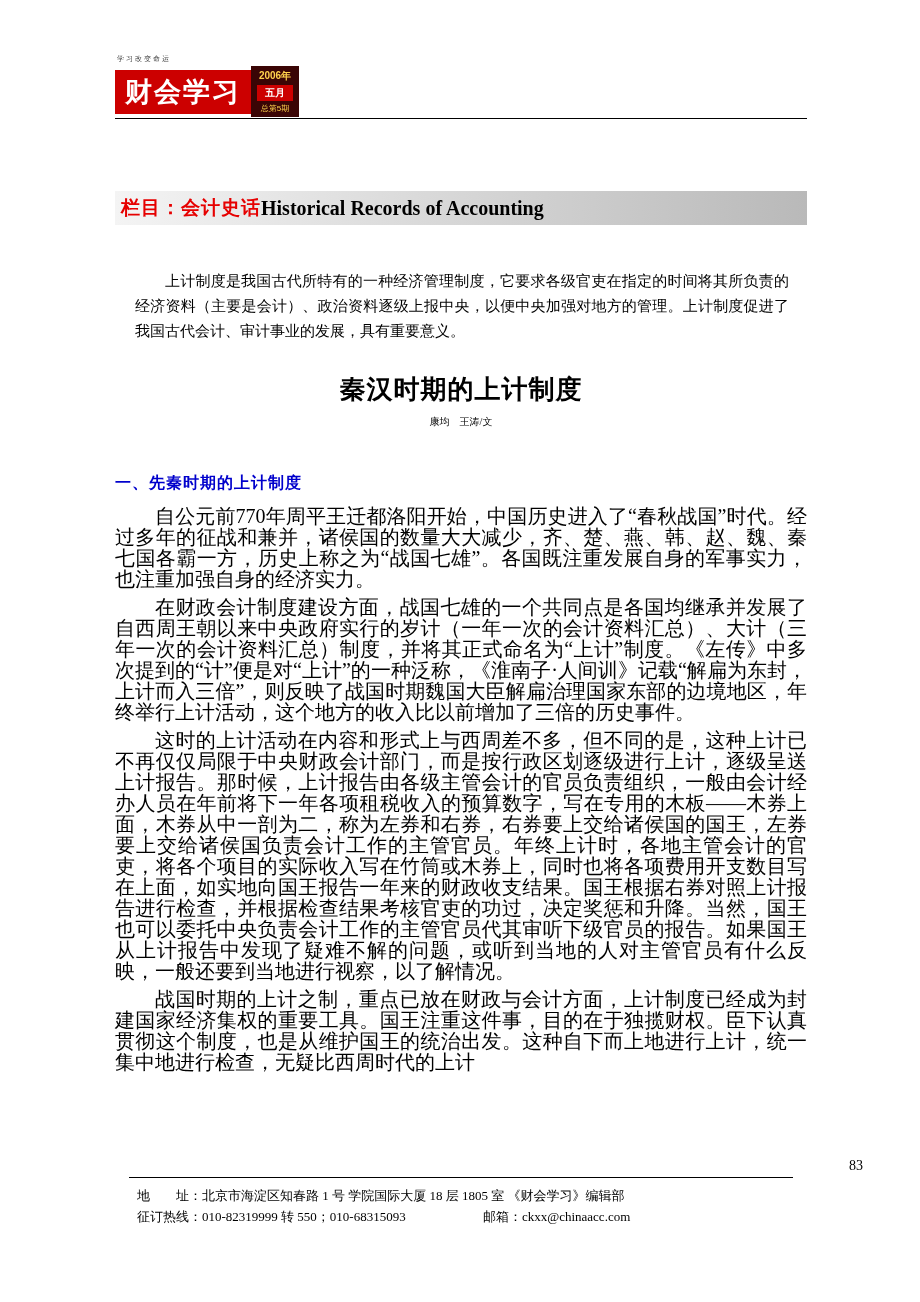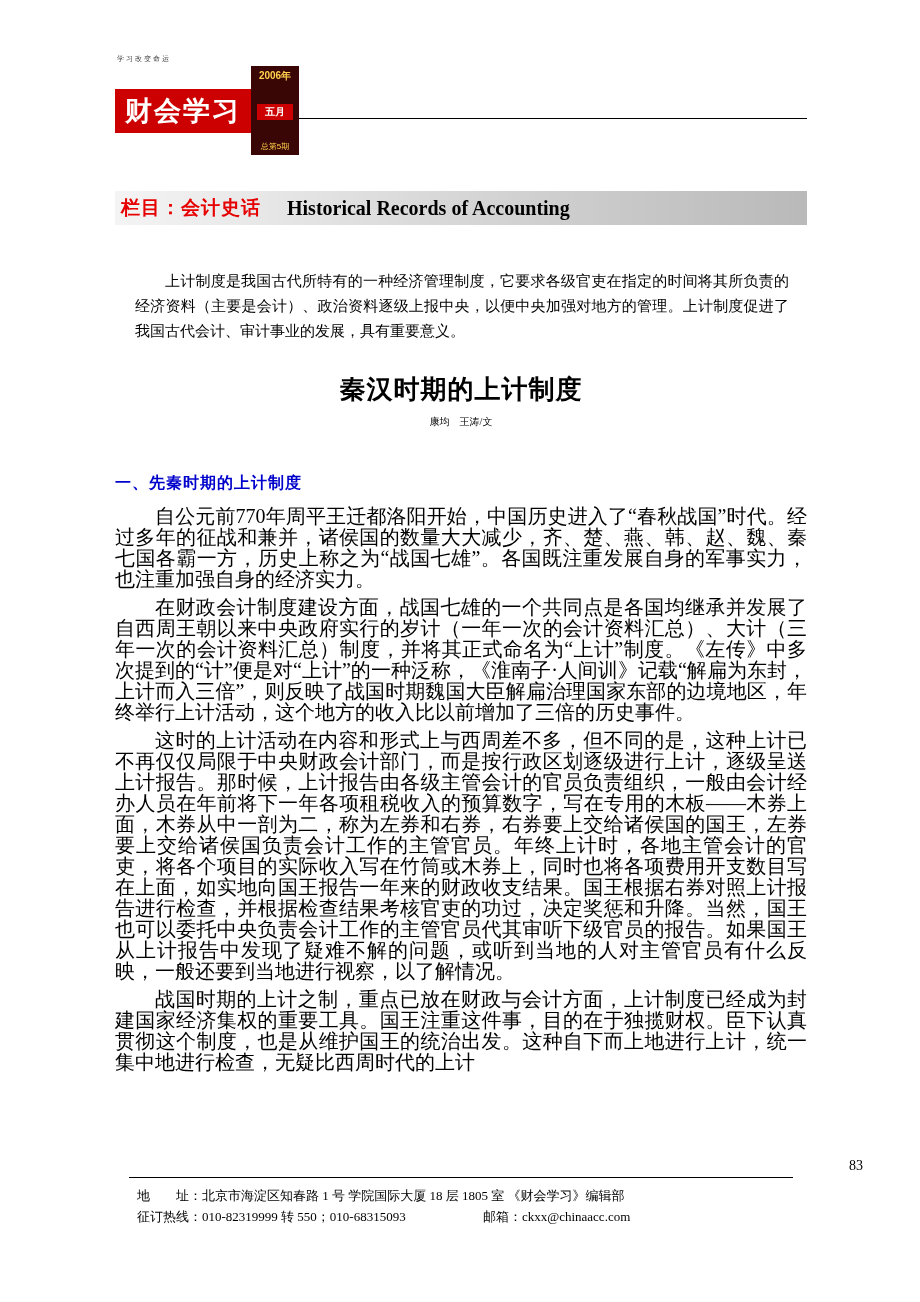--- a/index.html
+++ b/index.html
@@ -21,21 +21,21 @@
   .masthead { display: flex; flex-direction: column; }
   .mast-tagline { font-size: 7px; letter-spacing: 2px; color: #444; font-family: "Liberation Sans", sans-serif; margin-bottom: 2px; padding-left: 2px; }
   .mast-row { display: flex; align-items: center; }
   .mast-title {
     background: #cc0000; color: #ffffff; font-weight: bold;
     font-size: 27px; line-height: 1; padding: 9px 10px 8px;
     font-family: "Liberation Sans", sans-serif; letter-spacing: 2px;
   }
   .issue-strip {
     width: 48px; background: #3a0505; display: flex; flex-direction: column;
-    align-items: stretch; font-family: "Liberation Sans", sans-serif; gap: 19px;
+    align-items: stretch; font-family: "Liberation Sans", sans-serif;
   }
   .issue-year { color: #ffd24d; font-size: 10px; text-align: center; padding: 3px 0 2px; font-weight: bold; }
   .issue-month { color: #ffffff; background: #cc0000; font-size: 10px; text-align: center; padding: 1px 0; font-weight: bold; margin: 0 6px; }
   .issue-no { color: #ffd24d; font-size: 8px; text-align: center; padding: 2px 0 3px; }
 
   .site-logo { margin-right: 32px; margin-top: 8px; text-align: left; }
   .site-logo .logo-row { display: flex; align-items: center; gap: 6px; }
   .site-name { font-family: "Liberation Sans", sans-serif; font-weight: bold; font-size: 21px; letter-spacing: 2px; color: #111; }
   .site-url { font-family: "Liberation Sans", sans-serif; font-weight: bold; font-size: 12px; letter-spacing: 1px; color: #222; margin-top: 1px; padding-left: 46px; }
 
@@ -43,21 +43,21 @@
 
   
   .lead { margin-top: 6px; font-size: 15px; line-height: 22px; text-align: justify; }
   .lead .cont { text-indent: 0; }
   .lead .para { text-indent: 2em; }
 
   
   .banner {
     margin-top: 72px; height: 34px;
     background: linear-gradient(to right, #f4f4f4 0%, #dcdcdc 40%, #b9b9b9 100%);
-    display: flex; align-items: center; gap: 26px; padding-left: 6px;
+    display: flex; align-items: center; padding-left: 6px;
   }
   .banner-cn { color: #e60000; font-weight: bold; font-size: 19px; font-family: "Liberation Sans", sans-serif; letter-spacing: 1px; }
   .banner-en { color: #000; font-weight: bold; font-size: 20px; font-family: "Liberation Serif", serif; }
 
   
   .abstract { margin: 44px 18px 0 20px; font-size: 15px; line-height: 25px; text-indent: 2em; text-align: justify; }
 
   
   .article-title { margin-top: 28px; text-align: center; font-size: 26px; font-weight: bold; letter-spacing: 1px; }
   .byline { margin-top: 8px; text-align: center; font-size: 10px; }

